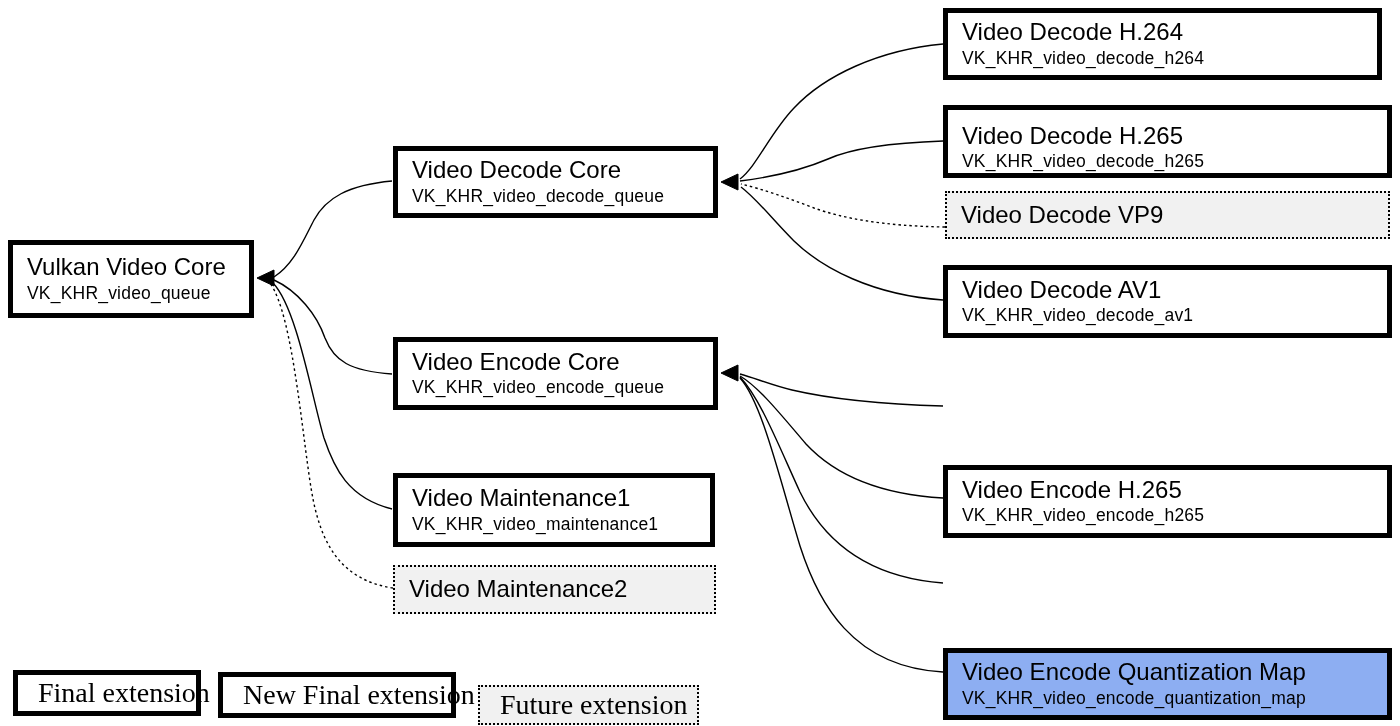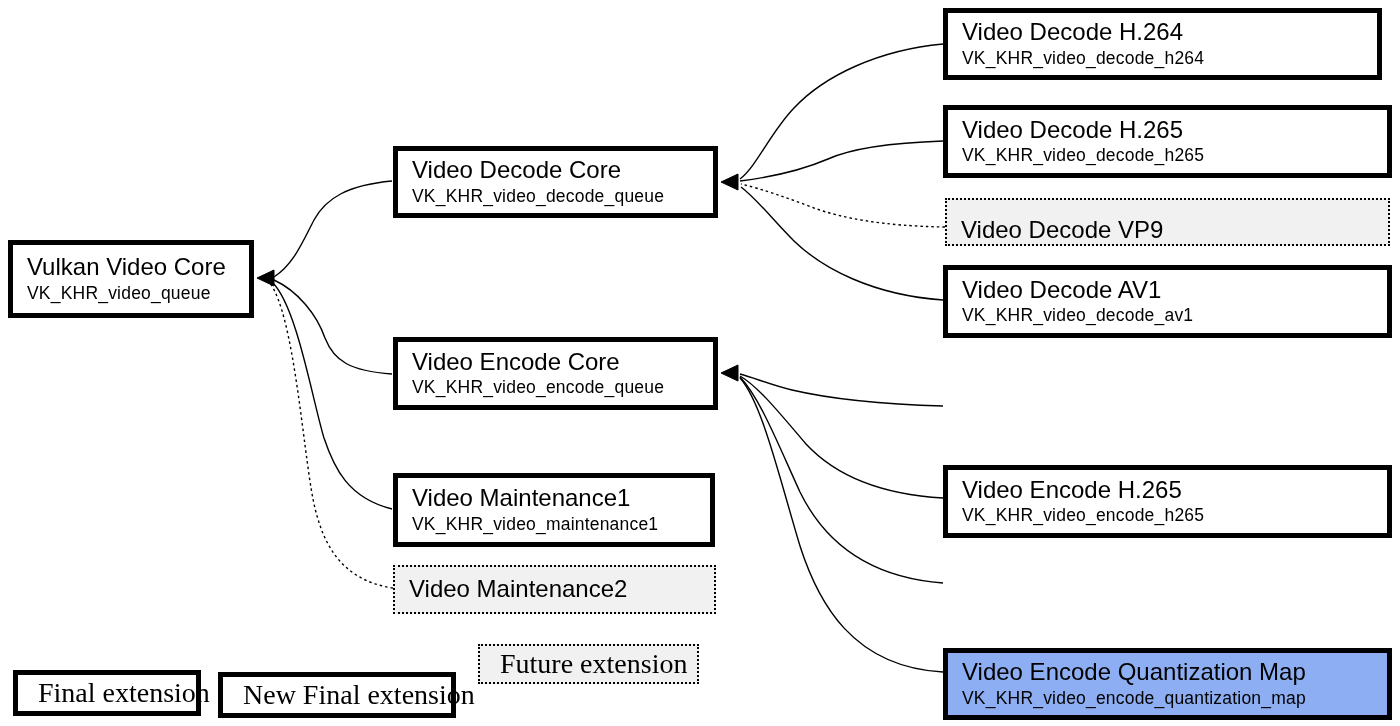--- a/index.html
+++ b/index.html
@@ -20,30 +20,30 @@
     position:absolute;background:#ffffff;border:5px solid #000;box-sizing:border-box;
     display:flex;align-items:center;padding-left:20px;font-size:28px;white-space:nowrap;font-family:Liberation Serif, serif;
   }
   
   #n-vulkan      {left:8px;   top:240px; width:246px; height:78px;}
   #n-deccore     {left:393px; top:146px; width:325px; height:72px;}
   #n-enccore     {left:393px; top:337px; width:325px; height:73px;}
   #n-maint1      {left:393px; top:473px; width:322px; height:74px;}
   #n-maint2      {left:393px; top:565px; width:323px; height:49px;}
   #n-dech264     {left:943px; top:8px;   width:439px; height:72px;}
-  #n-dech265     {left:943px; top:105px; width:449px; height:73px;}
-  #n-decvp9      {left:945px; top:198px; width:445px; height:48px;justify-content:flex-end;}
+  #n-dech265     {left:943px; top:105px; width:449px; height:73px;justify-content:flex-end;}
+  #n-decvp9      {left:945px; top:191px; width:445px; height:48px;}
   #n-decav1      {left:943px; top:265px; width:449px; height:73px;}
   #n-ench264     {left:943px; top:366px; width:449px; height:74px;}
   #n-ench265     {left:943px; top:465px; width:449px; height:73px;}
   #n-encav1      {left:943px; top:555px; width:449px; height:73px;}
   #n-encqmap     {left:943px; top:648px; width:449px; height:72px;}
   #lg-final      {left:13px;  top:670px; width:188px; height:46px;}
   #lg-newfinal   {left:218px; top:672px; width:238px; height:46px;}
-  #lg-future     {left:478px; top:644px; width:221px; height:40px; border:2px dotted #000; background:#f1f1f1;}
+  #lg-future     {left:478px; top:685px; width:221px; height:40px; border:2px dotted #000; background:#f1f1f1;}
   .edge{fill:none;stroke:#000;stroke-width:1.4;}
   .edge.dotted{stroke-dasharray:2.5 3;}
   .arrowhead{fill:#000;stroke:#000;}
 </style>
 </head>
 <body>
 
 <div id="canvas">
 
   <svg id="edges" viewBox="0 0 1400 726" xmlns="http://www.w3.org/2000/svg">

